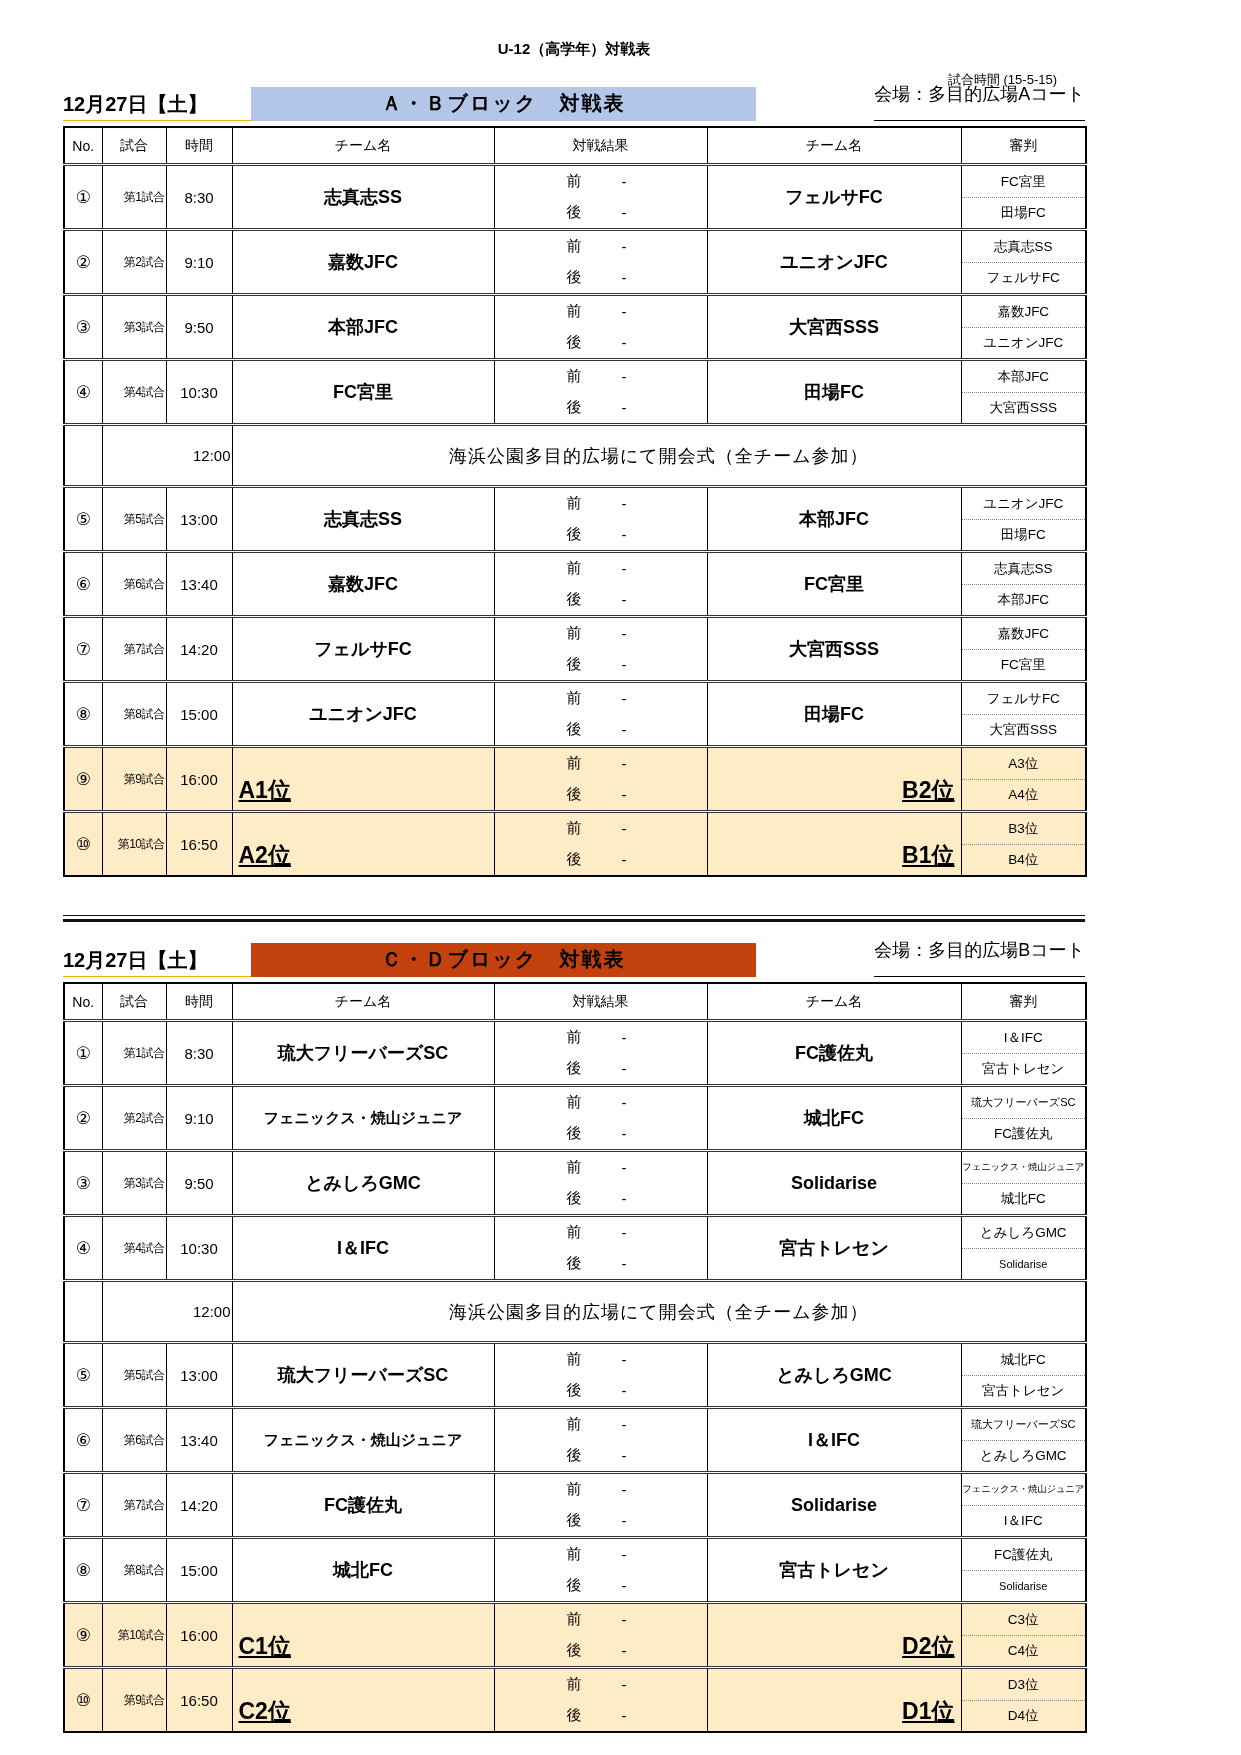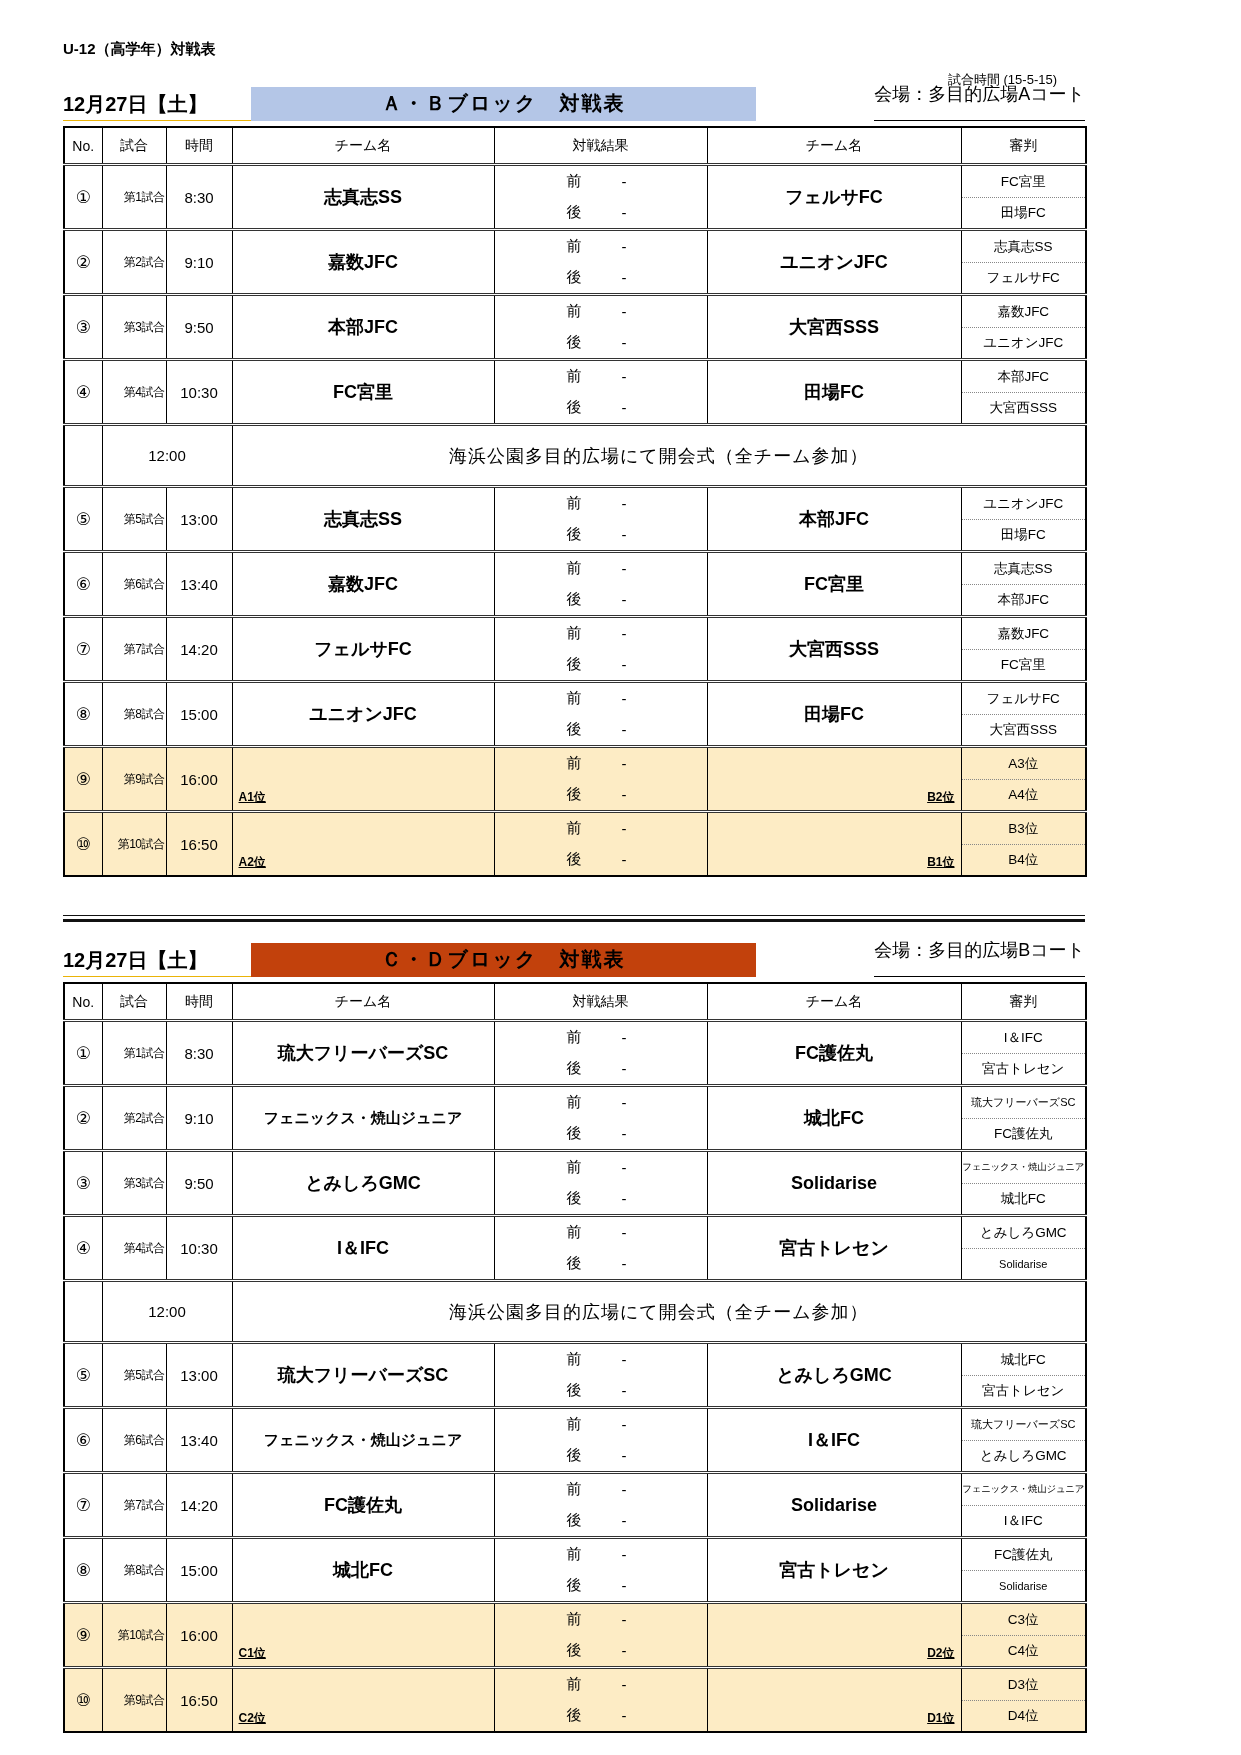--- a/index.html
+++ b/index.html
@@ -10,21 +10,21 @@
     -webkit-font-smoothing:antialiased;
   }
   .content{width:1022px;margin:0 auto 0 63px;padding-top:34px;}
 
   
   .title{
     text-align:center;font-size:26px;font-weight:bold;letter-spacing:1px;
   }
   .subtitle-row{position:relative;margin-top:6px;height:26px;}
   .subtitle{
-    font-size:15px;font-weight:bold;
+    text-align:center;font-size:15px;font-weight:bold;
   }
   .match-time{
     position:absolute;right:28px;top:2px;font-size:13px;margin-top:29px;
   }
 
   
   .block-header{display:flex;align-items:flex-end;margin:16px 0 0 0;}
   .block-date{
     font-size:20px;font-weight:bold;width:188px;
     border-bottom:1px solid #eab308;padding-bottom:2px;white-space:nowrap;
@@ -63,28 +63,28 @@
   .half .score{margin-left:40px;}
 
   td.c-ref{padding:0;}
   .ref{height:30px;display:flex;align-items:center;justify-content:center;
        font-size:13.5px;white-space:nowrap;}
   .ref.ref1{border-bottom:1px dotted #888;height:31px;}
   .ref.small{font-size:11px;}
   .ref.xsmall{font-size:9.5px;letter-spacing:-0.3px;}
 
   
-  td.c-team.ph{font-size:12px;margin-left:9px;}
+  td.c-team.ph{font-size:23px;margin-left:9px;}
   td.c-team.ph.left{vertical-align:bottom;text-align:left;padding:0 0 4px 6px;}
   td.c-team.ph.right{vertical-align:bottom;text-align:right;padding:0 6px 4px 0;}
   td.c-team.ph .u{text-decoration:underline;}
 
   
   tr.ceremony td{font-weight:normal;}
-  td.c-cer-time{text-align:center;font-size:15px;}
+  td.c-cer-time{text-align:right;font-size:15px;}
   td.c-cer-text{text-align:center;font-size:18px;font-weight:bold;letter-spacing:1px;}
 
   
   .separator{
     margin:38px 0 10px 0;height:3px;
     border-top:1px solid #111;border-bottom:3px solid #111;
   }
 </style>
 </head>
 <body>

